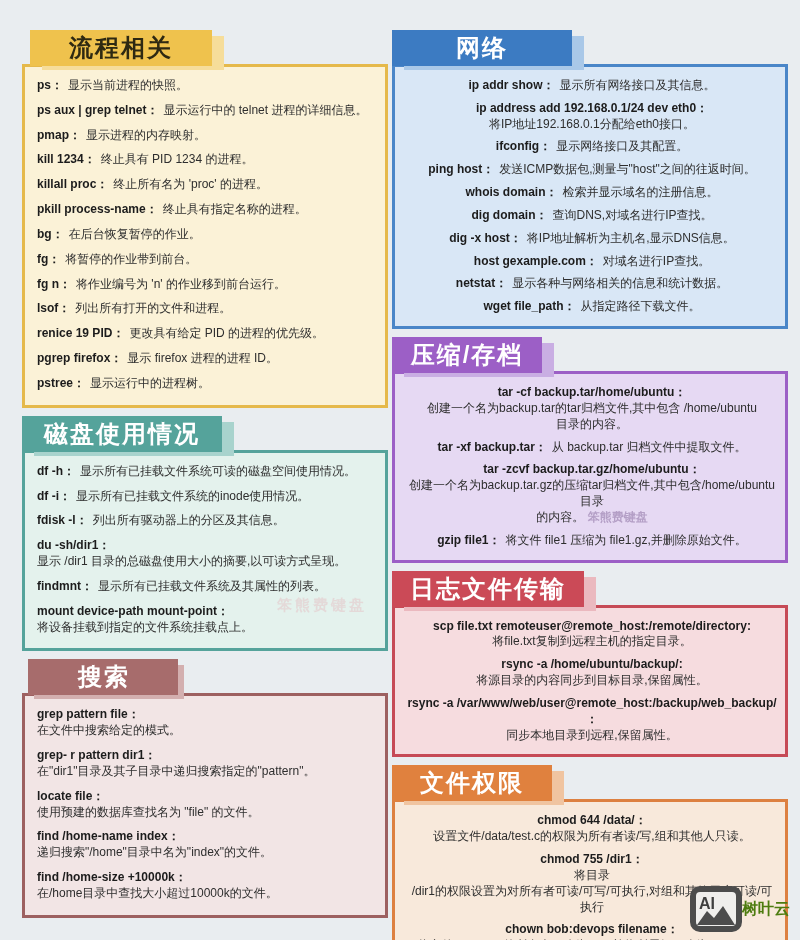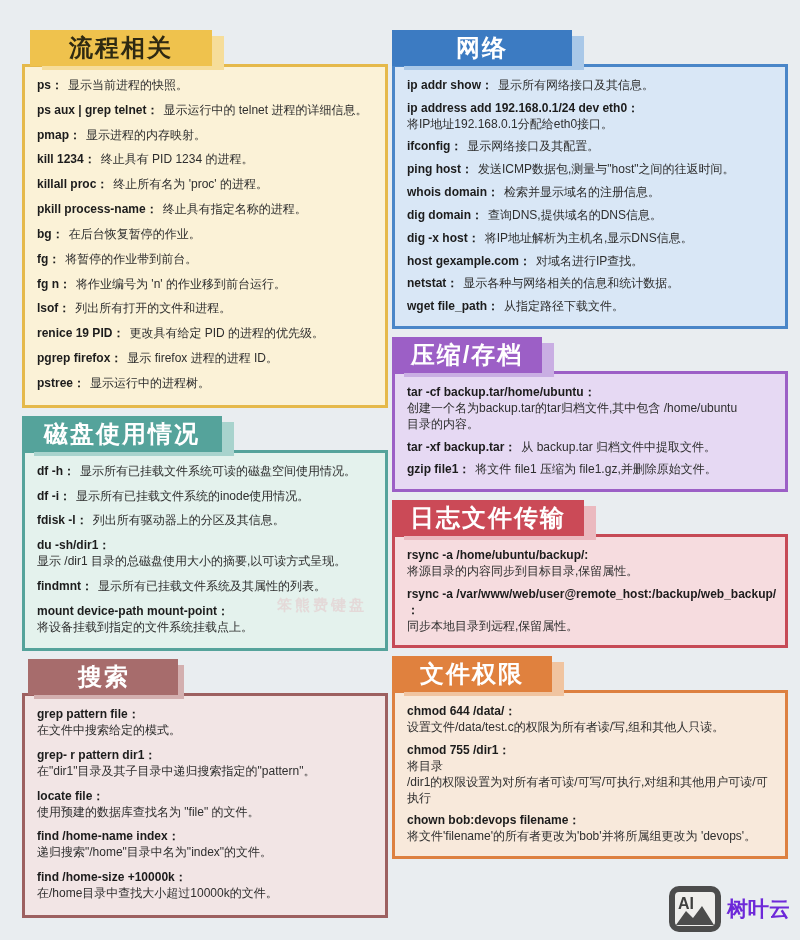--- a/index.html
+++ b/index.html
@@ -39,37 +39,37 @@
   .panel{
     position:relative;
     margin-top:-2px;
     background:var(--panelBg);
     border:3px solid var(--border);
     padding:11px 8px 4px 12px;
     font-size:12px;line-height:1.32;
     color:#2e2e2e;
   }
   .entry{margin-bottom:9px;}
-  #col-right .entry{margin-bottom:7px;}
+  #col-right .entry{margin-bottom:7px;text-align:center;}
   .cmd{font-weight:bold;color:#1c1c1c;}
   .desc{margin-left:5px;white-space:pre-line;}
   .entry.block .desc{display:block;margin-left:0;}
   .wm-inline{color:#b49fc6;font-weight:bold;}
   .wm-float{
     position:absolute;right:18px;bottom:34px;
     color:rgba(230,160,170,0.30);
     font-size:15px;font-weight:bold;letter-spacing:3px;
     pointer-events:none;
   }
   #logo{
     position:absolute;right:10px;bottom:8px;
-    display:flex;align-items:center;gap:6px;
+    display:flex;align-items:center;
   }
   #logo .brand{
-    font-size:21px;font-weight:bold;color:#6d28d9;
+    font-size:16px;font-weight:bold;color:#4d7c0f;
   }
 </style>
 </head>
 <body>
 
 <div id="canvas">
   <div class="col" id="col-left">
       <div class="section s-process" style="--tab: #EFC24D; --tabText: #2E2912; --shadow: #F6DD9A; --border: #E5B94B; --panelBg: #FBF2D7; --tabw: 182px;">
         <div class="tabwrap">
           <div class="tab-shadow"></div>
@@ -125,45 +125,48 @@
         <div class="tabwrap">
           <div class="tab-shadow"></div>
           <div class="tab">网络</div>
         </div>
         <div class="panel">
           <div class="entry"><span class="cmd">ip addr show：</span><span class="desc">显示所有网络接口及其信息。</span></div>
           <div class="entry block"><span class="cmd">ip address add 192.168.0.1/24 dev eth0：</span><span class="desc">将IP地址192.168.0.1分配给eth0接口。</span></div>
           <div class="entry"><span class="cmd">ifconfig：</span><span class="desc">显示网络接口及其配置。</span></div>
           <div class="entry"><span class="cmd">ping host：</span><span class="desc">发送ICMP数据包,测量与"host"之间的往返时间。</span></div>
           <div class="entry"><span class="cmd">whois domain：</span><span class="desc">检索并显示域名的注册信息。</span></div>
-          <div class="entry"><span class="cmd">dig domain：</span><span class="desc">查询DNS,提供域名的DNS信息。</span></div>
+          <div class="entry"><span class="cmd">dig domain：</span><span class="desc">查询DNS,对域名进行IP查找。</span></div>
           <div class="entry"><span class="cmd">dig -x host：</span><span class="desc">将IP地址解析为主机名,显示DNS信息。</span></div>
           <div class="entry"><span class="cmd">host gexample.com：</span><span class="desc">对域名进行IP查找。</span></div>
           <div class="entry"><span class="cmd">netstat：</span><span class="desc">显示各种与网络相关的信息和统计数据。</span></div>
           <div class="entry"><span class="cmd">wget file_path：</span><span class="desc">从指定路径下载文件。</span></div>
         </div>
       </div>
       <div class="section s-archive" style="--tab: #9C5FC6; --tabText: #FFFFFF; --shadow: #C9AEE3; --border: #9C5FC6; --panelBg: #E6D9F3; --tabw: 150px;">
         <div class="tabwrap">
           <div class="tab-shadow"></div>
           <div class="tab">压缩/存档</div>
         </div>
         <div class="panel">
           <div class="entry block"><span class="cmd">tar -cf backup.tar/home/ubuntu：</span><span class="desc">创建一个名为backup.tar的tar归档文件,其中包含 /home/ubuntu
 目录的内容。</span></div>
           <div class="entry"><span class="cmd">tar -xf backup.tar：</span><span class="desc">从 backup.tar 归档文件中提取文件。</span></div>
+          <div class="entry block"><span class="cmd">tar -zcvf backup.tar.gz/home/ubuntu：</span><span class="desc">创建一个名为backup.tar.gz的压缩tar归档文件,其中包含/home/ubuntu目录
+的内容。<span class="wm-inline"> 笨熊费键盘</span></span></div>
           <div class="entry"><span class="cmd">gzip file1：</span><span class="desc">将文件 file1 压缩为 file1.gz,并删除原始文件。</span></div>
         </div>
       </div>
       <div class="section s-logs" style="--tab: #CB4A57; --tabText: #FFFFFF; --shadow: #EBB9BF; --border: #C64A56; --panelBg: #F6DCDF; --tabw: 192px;">
         <div class="tabwrap">
           <div class="tab-shadow"></div>
           <div class="tab">日志文件传输</div>
         </div>
         <div class="panel">
+          <div class="entry block"><span class="cmd">scp file.txt remoteuser@remote_host:/remote/directory:</span><span class="desc">将file.txt复制到远程主机的指定目录。</span></div>
           <div class="entry block"><span class="cmd">rsync -a /home/ubuntu/backup/:</span><span class="desc">将源目录的内容同步到目标目录,保留属性。</span></div>
           <div class="entry block"><span class="cmd">rsync -a /var/www/web/user@remote_host:/backup/web_backup/ ：</span><span class="desc">同步本地目录到远程,保留属性。</span></div>
         </div>
       </div>
       <div class="section s-perms" style="--tab: #E0813E; --tabText: #FFFFFF; --shadow: #F0C4A0; --border: #DD8040; --panelBg: #F8E9DB; --tabw: 160px;">
         <div class="tabwrap">
           <div class="tab-shadow"></div>
           <div class="tab">文件权限</div>
         </div>
         <div class="panel">

